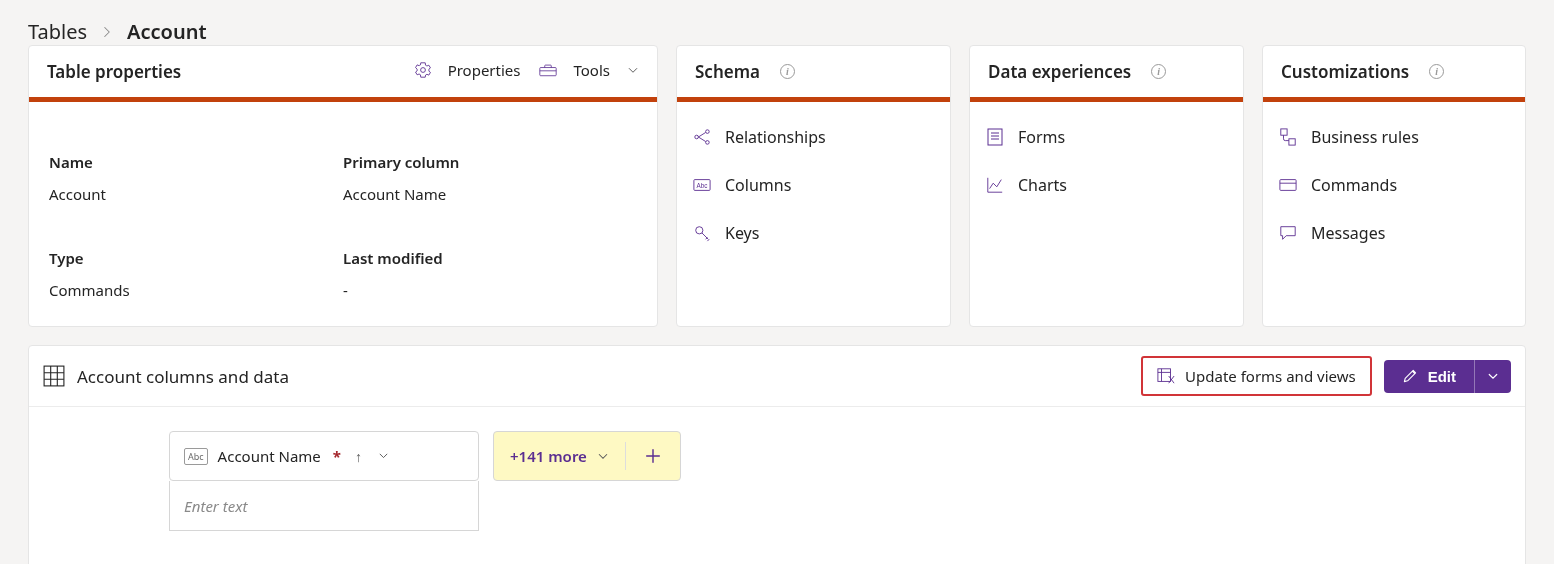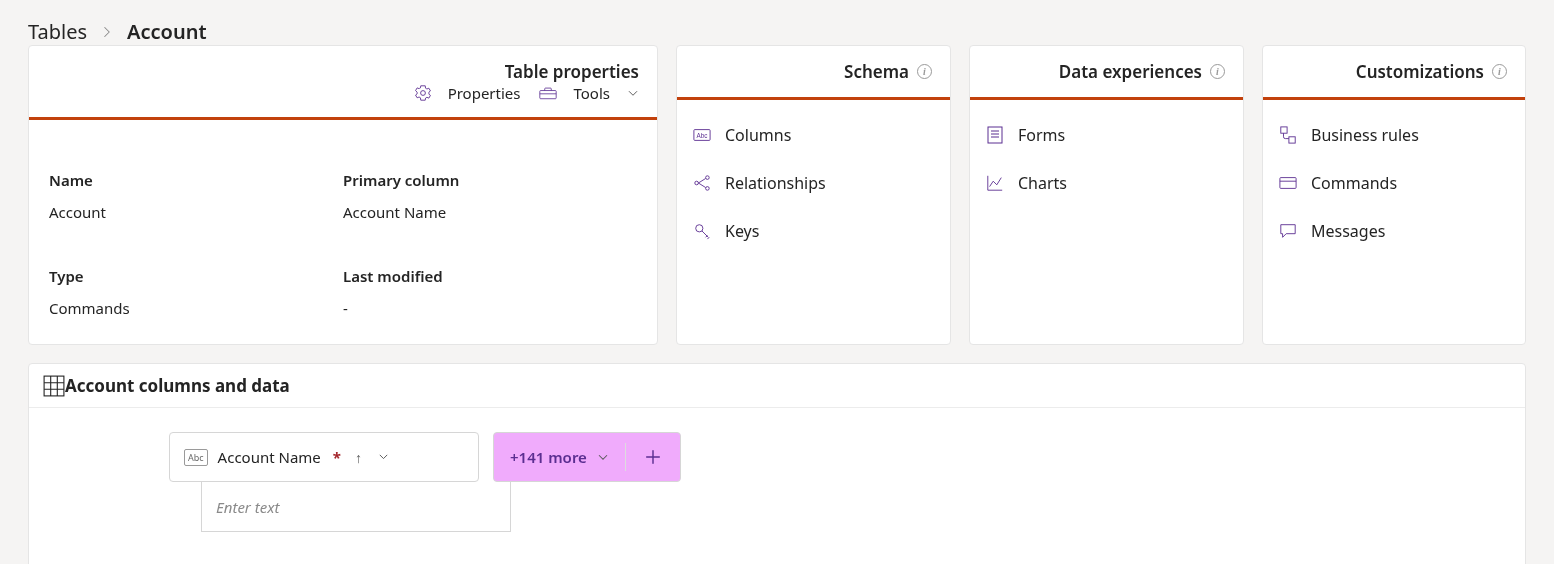--- a/index.html
+++ b/index.html
@@ -6,67 +6,67 @@
   html, body { margin:0; padding:0; font-family: "Segoe UI", system-ui, -apple-system, sans-serif; background:#f5f4f3; color:#242424; }
   .page { padding:18px 28px; width:1554px; }
   
   .breadcrumb { display:flex; align-items:center; gap:14px; font-size:20px; }
   .breadcrumb .root { color:#242424; font-weight:400; cursor:pointer; }
   .breadcrumb .current { font-weight:600; }
   .breadcrumb .chev { color:#8a8a8a; font-size:16px; }
   
   .cards { display:flex; gap:18px; align-items:stretch; }
   .card { background:#fff; border:1px solid #e5e5e5; border-radius:4px; display:flex; flex-direction:column; }
-  .card-header { display:flex; align-items:flex-end; justify-content:space-between; padding:14px 18px; border-bottom:3px solid #c2410c; font-weight:600; font-size:17px;flex-direction:column; }
-  .card-header-left { display:flex; align-items:center; gap:8px; font-weight:600; }
+  .card-header { display:flex; align-items:flex-start; justify-content:space-between; padding:14px 18px; border-bottom:5px solid #c2410c; font-weight:600; font-size:17px; }
+  .card-header-left { display:flex; align-items:center; gap:20px; font-weight:600; }
   .card1 { flex:0 0 630px; }
   .card-s { flex:0 0 275px; }
   .card-s:last-child { flex:1 1 auto; }
   .hdr-actions { display:flex; align-items:center; gap:18px; font-weight:400; font-size:15px; }
   .hdr-action { display:inline-flex; align-items:center; gap:17px; cursor:pointer; color:#242424; }
   .hdr-action svg { color:#5b2e91; }
   .info-icon { width:15px; height:15px; border:1px solid #9a9a9a; border-radius:50%; display:inline-flex; align-items:center; justify-content:center; font-size:10px; color:#9a9a9a; line-height:1; font-family: Georgia, serif; font-style: italic; }
   .card-body { padding:18px 20px 26px 20px; flex:1; }
   
   .props { display:grid; grid-template-columns: 1fr 1fr; row-gap:12px; font-size:15px; }
   .props .lbl { font-weight:600;margin-top:32px; }
   .props .val { font-weight:400; }
   
   .linklist { display:flex; flex-direction:column; gap:26px; padding:24px 16px; font-size:16px; }
   .linkrow { display:flex; align-items:center; gap:14px; cursor:pointer; }
   .linkrow svg { color:#5b2e91; width:18px; height:18px; flex:0 0 18px; }
   
   .bottom { background:#fff; border:1px solid #e5e5e5; border-radius:4px; margin-top:18px; }
   .bottom-hdr { display:flex; align-items:center; justify-content:space-between; padding:10px 14px; border-bottom:1px solid #ececec; }
-  .bottom-hdr-left { display:flex; align-items:center; gap:0; font-weight:700; font-size:17px; }
+  .bottom-hdr-left { display:flex; align-items:center; gap:12px; font-weight:400; font-size:17px; }
   .bottom-hdr-right { display:flex; align-items:center; gap:12px; }
   .update-btn { display:inline-flex; align-items:center; gap:10px; padding:8px 14px; border:2px solid #d13438; border-radius:3px; color:#242424; font-size:15px; cursor:pointer; }
   .update-btn svg { color:#5b2e91; }
   .edit-group { display:inline-flex; align-items:stretch; }
   .edit-btn { display:inline-flex; align-items:center; gap:10px; background:#5b2e91; color:#fff; border:none; padding:8px 18px; border-radius:4px 0 0 4px; font-size:15px; font-weight:600; cursor:pointer; }
   .edit-caret { background:#5b2e91; color:#fff; border:none; border-left:1px solid rgba(255,255,255,0.35); padding:0 12px; display:inline-flex; align-items:center; border-radius:0 4px 4px 0; cursor:pointer; }
   .edit-btn svg { width:16px; height:16px; }
   .edit-caret svg { width:12px; height:12px; }
   
   .data-area { padding:24px 20px 40px 140px; }
   .col-row { display:flex; align-items:stretch; gap:14px; }
   .col-chip { border:1px solid #d6d6d6; border-radius:4px; display:flex; align-items:center; gap:10px; height:50px; padding:0 14px; background:#fff; font-size:15px; }
   .col-chip.name { width:310px; justify-content:flex-start; position:relative; }
   .col-chip .chip-icon { border:1px solid #9a9a9a; color:#6a6a6a; font-size:9px; border-radius:2px; padding:1px 3px; }
   .col-chip .req { color:#a4262c; font-weight:700; margin-left:2px; }
   .col-chip .sort { color:#5a5a5a; font-size:14px; margin-left:4px;}
   .col-chip .chev-down { color:#5a5a5a; font-size:12px; margin-left:6px; }
-  .more-chip { border:1px solid #d6d6d6; border-radius:4px; height:50px; display:flex; align-items:center; background:#f0abfc; overflow:hidden; }
+  .more-chip { border:1px solid #d6d6d6; border-radius:4px; height:50px; display:flex; align-items:center; background:#fef9c3; overflow:hidden; }
   .more-left { display:flex; align-items:center; gap:10px; padding:0 16px; height:100%; color:#5b2e91; font-weight:600; font-size:15px; cursor:pointer; }
   .more-left svg { color:#5a5a5a; width:12px; height:12px; }
   .more-div { width:1px; background:#ddd; height:60%; }
   .more-plus { padding:0 18px; display:flex; align-items:center; height:100%; cursor:pointer; }
   .more-plus svg { width:18px; height:18px; color:#5b2e91; }
   .enter-row { margin-top:0; }
-  .enter-cell { border-left:1px solid #d6d6d6; border-right:1px solid #d6d6d6; border-bottom:1px solid #d6d6d6; height:50px; width:310px; display:flex; align-items:center; padding:0 14px; color:#8a8a8a; font-style:italic; font-size:15px; cursor:text;margin-left:32px; }
+  .enter-cell { border-left:1px solid #d6d6d6; border-right:1px solid #d6d6d6; border-bottom:1px solid #d6d6d6; height:50px; width:310px; display:flex; align-items:center; padding:0 14px; color:#8a8a8a; font-style:italic; font-size:15px; cursor:text; }
 </style>
 </head>
 <body>
 
 <div class="page">
 
   <div class="breadcrumb">
     <span class="root">Tables</span>
     <span class="chev">
       <svg width="12" height="12" viewBox="0 0 16 16" fill="none">
@@ -116,34 +116,34 @@
 
     <div class="card card-s">
       <div class="card-header">
         <span class="card-header-left">
           <span>Schema</span>
           <span class="info-icon">i</span>
         </span>
       </div>
       <div class="linklist">
         <div class="linkrow">
-          <svg viewBox="0 0 20 14">
-              <rect x="1" y="1" width="18" height="12" rx="1" stroke="currentColor" fill="none"></rect>
-              <text x="10" y="10" font-size="7" text-anchor="middle" fill="currentColor" font-family="sans-serif">Abc</text>
-            </svg>
-          <span>Columns</span>
-        </div>
-        <div class="linkrow">
           <svg viewBox="0 0 20 20">
               <circle cx="4" cy="10" r="2" stroke="currentColor" fill="none"></circle>
               <circle cx="16" cy="4" r="2" stroke="currentColor" fill="none"></circle>
               <circle cx="16" cy="16" r="2" stroke="currentColor" fill="none"></circle>
               <path d="M6 10l8-5M6 10l8 5" stroke="currentColor"></path>
             </svg>
           <span>Relationships</span>
+        </div>
+        <div class="linkrow">
+          <svg viewBox="0 0 20 14">
+              <rect x="1" y="1" width="18" height="12" rx="1" stroke="currentColor" fill="none"></rect>
+              <text x="10" y="10" font-size="7" text-anchor="middle" fill="currentColor" font-family="sans-serif">Abc</text>
+            </svg>
+          <span>Columns</span>
         </div>
         <div class="linkrow">
           <svg viewBox="0 0 20 20">
               <circle cx="7" cy="7" r="4" stroke="currentColor" fill="none"></circle>
               <path d="M10 10l7 7M14 17l2-2M16 19l2-2" stroke="currentColor"></path>
             </svg>
           <span>Keys</span>
         </div>
       </div>
     </div>
@@ -208,20 +208,42 @@
   </div>
 
   <div class="bottom">
     <div class="bottom-hdr">
       <div class="bottom-hdr-left">
         <svg width="22" height="22" viewBox="0 0 20 20">
             <rect x="1" y="1" width="18" height="18" stroke="#242424" fill="none"></rect>
             <path d="M1 7h18M1 13h18M7 1v18M13 1v18" stroke="#242424"></path>
           </svg>
         <span>Account columns and data</span>
+      </div>
+      <div class="bottom-hdr-right">
+        <div class="update-btn">
+          <svg width="18" height="18" viewBox="0 0 20 20">
+              <rect x="1" y="2" width="14" height="14" stroke="currentColor" fill="none"></rect>
+              <path d="M1 6h14M5 2v14M13 10l6 8M19 10l-6 8" stroke="currentColor"></path>
+            </svg>
+          <span>Update forms and views</span>
+        </div>
+        <div class="edit-group">
+          <button class="edit-btn">
+            <svg viewBox="0 0 20 20">
+                <path d="M3 17l1-4 10-10 3 3-10 10-4 1zM13 4l3 3" stroke="#fff" stroke-width="1.4" fill="none" stroke-linecap="round" stroke-linejoin="round"></path>
+              </svg>
+            <span>Edit</span>
+          </button>
+          <button class="edit-caret">
+            <svg viewBox="0 0 16 16">
+                <path d="M3 6l5 5 5-5" stroke="#fff" stroke-width="1.6" fill="none" stroke-linecap="round"></path>
+              </svg>
+          </button>
+        </div>
       </div>
     </div>
 
     <div class="data-area">
       <div class="col-row">
         <div class="col-chip name">
           <span class="chip-icon">Abc</span>
           <span>Account Name</span>
           <span class="req">*</span>
           <span class="sort">↑</span>

